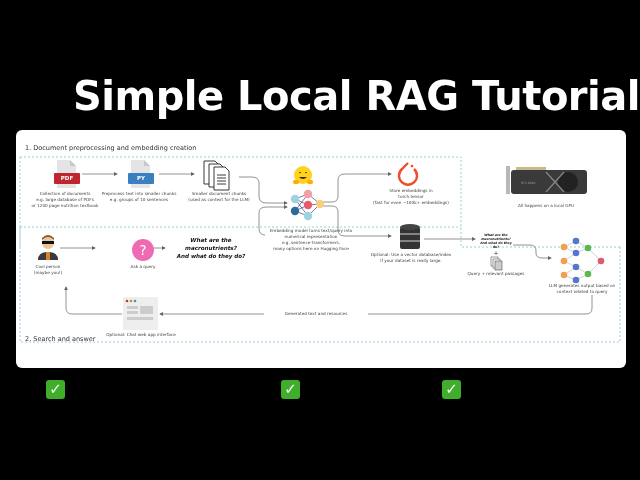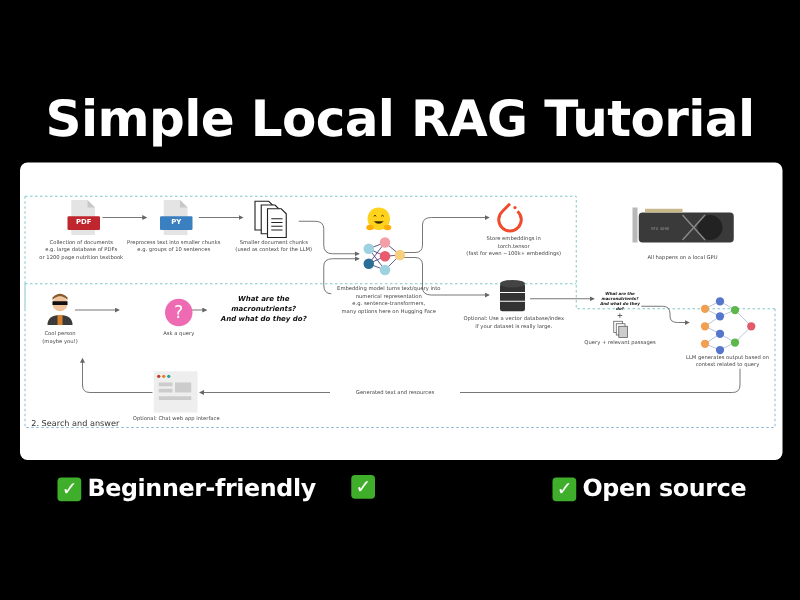--- a/index.html
+++ b/index.html
@@ -1,19 +1,19 @@
 <!DOCTYPE html>
 <html><head>
 <meta charset="utf-8">
 <style>
   * { box-sizing: border-box; margin: 0; padding: 0; }
   html, body { width: 640px; height: 480px; background: #000; overflow: hidden; }
   body { position: relative; font-family: "DejaVu Sans", sans-serif; }
   .title {
-    position: absolute; left: 0; top: 68px; width: 640px; text-align: center;
+    position: absolute; left: 0; top: 68px; width: 640px; text-align: right;
     color: #fff; font-family: "DejaVu Sans", sans-serif; font-weight: bold;
     font-size: 40px; letter-spacing: -0.5px; line-height: 56px;
   }
   .panel {
     position: absolute; left: 16px; top: 130px; width: 610px; height: 238px;
     background: #fff; border-radius: 6px; overflow: hidden;
   }
   .panel svg { position: absolute; left: 0; top: 0; }
   .sec-label { position: absolute; font-size: 6.5px; color: #333; font-family: "DejaVu Sans", sans-serif; }
   .cap { position: absolute; font-size: 4.2px; color: #444; text-align: center; line-height: 6px; font-family: "DejaVu Sans", sans-serif; white-space: nowrap; }
@@ -180,20 +180,21 @@
       <circle cx="119" cy="171" r="1.3" fill="#2aa39a"></circle>
       <rect x="111" y="176" width="11" height="3" fill="#ccc"></rect>
       <rect x="111" y="181" width="11" height="3" fill="#ccc"></rect>
       <rect x="124" y="176" width="13" height="8" fill="#ccc"></rect>
       <rect x="111" y="187" width="26" height="3" fill="#ccc"></rect>
     </g>
 
     <rect x="248" y="180" width="104" height="8" fill="#fff"></rect>
   </svg>
 
+  <div class="sec-label" style="left:9px;top:14px;">1. Document preprocessing and embedding creation</div>
   <div class="sec-label" style="left:9px;top:205px;">2. Search and answer</div>
 
   <div class="badge" style="left:38px;top:43px;width:26px;background:#c0262d;">PDF</div>
   <div class="badge" style="left:112px;top:43px;width:26px;background:#3a7fbf;">PY</div>
 
   <div class="cap" style="left:6px;top:61px;width:86px;">
     <div>Collection of documents</div>
       <div>e.g. large database of PDFs</div>
       <div>or 1200 page nutrition textbook</div>
   </div>
@@ -250,22 +251,20 @@
       <div>context related to query</div>
   </div>
 
   <div class="cap" style="left:86px;top:202px;width:78px;">Optional: Chat web app interface</div>
   <div class="cap" style="left:250px;top:181px;width:100px;">Generated text and resources</div>
 </div>
 
 <div class="features">
   <div class="feat" style="left:46px;">
     <span class="check">✓</span>
-    <span>Beginner-friendly</span>
   </div>
   <div class="feat" style="left:281px;">
     <span class="check">✓</span>
   </div>
   <div class="feat" style="left:442px;">
     <span class="check">✓</span>
-    <span>Open source</span>
   </div>
 </div>
 
 </body></html>

